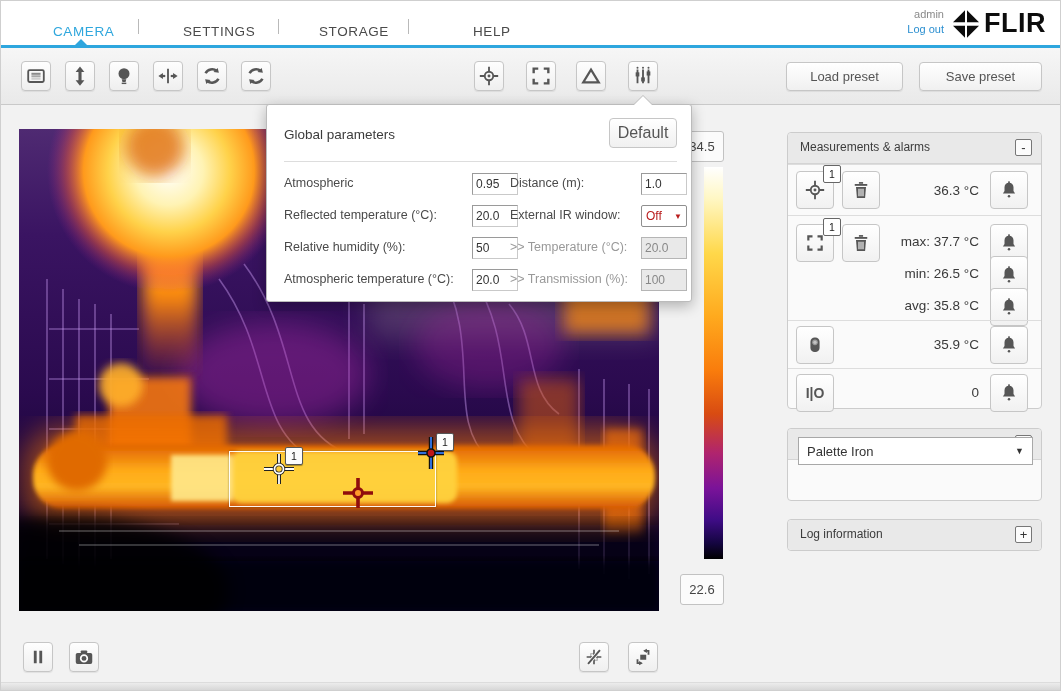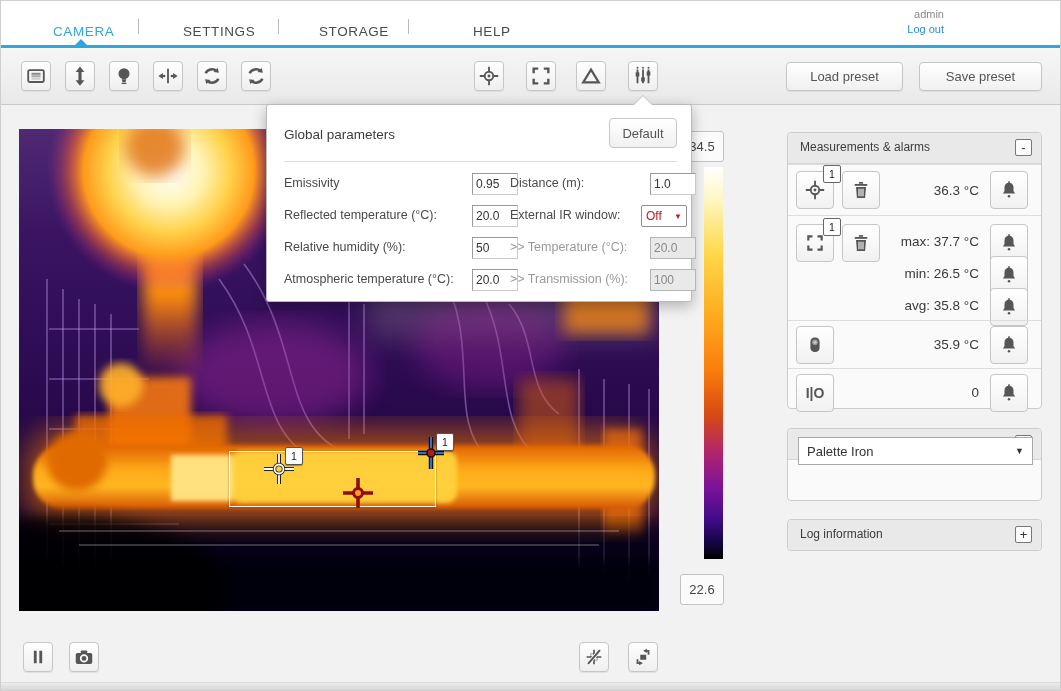--- a/index.html
+++ b/index.html
@@ -43,28 +43,28 @@
   .mval{position:absolute;right:62px;font-size:13.5px;color:#3a3a3a;text-align:right;}
   .bellbtn{position:absolute;right:13px;width:38px;height:38px;border:1px solid #c6c6c6;border-radius:4px;background:linear-gradient(#fff,#f1f1f1);display:flex;align-items:center;justify-content:center;cursor:pointer;box-sizing:border-box;}
   .selectbox{position:absolute;left:10px;top:8px;width:235px;height:28px;background:#fff;border:1px solid #a8a8a8;box-sizing:border-box;font-size:13px;color:#333;display:flex;align-items:center;cursor:pointer;}
   .selectbox .sel-text{margin-left:8px;flex:1;}
   .selectbox .sel-caret{margin-right:8px;font-size:9px;color:#333;}
   
   .dialog{position:absolute;left:265px;top:103px;width:426px;height:198px;background:#fff;border:1px solid #bbb;border-radius:3px;box-shadow:0 4px 14px rgba(0,0,0,.28);z-index:5;box-sizing:border-box;}
   .dialog::before{content:"";position:absolute;top:-10px;left:366px;border:10px solid transparent;border-bottom:10px solid #bbb;border-top:none;}
   .dialog::after{content:"";position:absolute;top:-9px;left:367px;border:9px solid transparent;border-bottom:9px solid #fff;border-top:none;}
   .dtitle{position:absolute;left:17px;top:22px;font-size:13.5px;color:#3c3c3c;}
-  .defaultbtn{position:absolute;right:14px;top:13px;width:68px;height:30px;border:1px solid #c6c6c6;border-radius:4px;background:linear-gradient(#fff,#f0f0f0);font-size:13px;color:#555;font-family:"Liberation Sans",sans-serif;cursor:pointer;}
+  .defaultbtn{position:absolute;right:14px;top:13px;width:68px;height:30px;border:1px solid #c6c6c6;border-radius:4px;background:linear-gradient(#fff,#f0f0f0);font-size:16px;color:#555;font-family:"Liberation Sans",sans-serif;cursor:pointer;}
   .dsep{position:absolute;left:17px;right:14px;top:56px;height:1px;background:#ddd;}
   .drow{position:absolute;left:17px;right:14px;height:22px;}
   .dlabel{position:absolute;left:0;top:3px;font-size:12.5px;color:#4a4a4a;}
   .dlabel2{position:absolute;left:226px;top:3px;font-size:12.5px;color:#4a4a4a;}
   .dlabel2.dim{color:#999;}
   .dinput{position:absolute;left:188px;top:0;width:38px;height:20px;border:1px solid #9a9a9a;border-bottom-color:#c9c9c9;border-right-color:#c9c9c9;font-size:12px;color:#333;padding:0 3px;font-family:"Liberation Sans",sans-serif;box-sizing:content-box;}
-  .dinput.right{left:357px;margin-left:9px;}
+  .dinput.right{left:357px;}
   .dinput.dim{background:#e9e9e9;color:#888;border-color:#b5b5b5;}
   .dselect{position:absolute;left:357px;top:0;width:46px;height:22px;border:1px solid #8f8f8f;border-radius:2px;background:#fff;display:flex;align-items:center;font-size:12px;color:#b91c1c;cursor:pointer;box-sizing:border-box;}
   .dselect .sel-text{margin-left:4px;flex:1;}
   .dselect .sel-caret{margin-right:4px;font-size:8px;}
   
   .bottombar{position:absolute;left:0;top:628px;width:100%;height:56px;}
   .footline{position:absolute;left:0;bottom:0;width:100%;height:7px;background:linear-gradient(#ececec,#d7d7d7);border-top:1px solid #dcdcdc;}
 </style>
 </head>
 <body>
@@ -75,20 +75,29 @@
     <span class="navitem active" style="left:52px">CAMERA</span>
     <div class="navsep" style="left:137px"></div>
     <span class="navitem" style="left:182px">SETTINGS</span>
     <div class="navsep" style="left:277px"></div>
     <span class="navitem" style="left:318px">STORAGE</span>
     <div class="navsep" style="left:407px"></div>
     <span class="navitem" style="left:472px">HELP</span>
     <div class="userbox">
       <div class="uname">admin</div>
       <a>Log out</a>
+    </div>
+    <div class="brand">
+      <svg width="30" height="30" viewBox="0 0 24 24">
+        <polygon points="11.2,1 11.2,10.6 1.6,10.6" fill="#0c0c0c"></polygon>
+        <polygon points="12.8,1 22.4,10.6 12.8,10.6" fill="#0c0c0c"></polygon>
+        <polygon points="1.6,13.4 11.2,13.4 11.2,23" fill="#0c0c0c"></polygon>
+        <polygon points="12.8,13.4 22.4,13.4 12.8,23" fill="#0c0c0c"></polygon>
+      </svg>
+      <span class="btext">FLIR</span>
     </div>
   </div>
   <div class="bluebar"></div>
   <div class="navcaret"></div>
 
   <div class="toolbar">
     <div class="iconbtn" style="left:20px">
       <svg width="22" height="22" viewBox="0 0 24 24">
         <rect x="3.5" y="5.5" width="17" height="13" rx="1.5" fill="none" stroke="#565656" stroke-width="2"></rect>
         <rect x="7" y="8.5" width="10" height="2.2" fill="#8a8a8a"></rect>
@@ -409,21 +418,21 @@
       <div class="collapsebtn">+</div>
     </div>
   </div>
 
   <div class="dialog">
     <span class="dtitle">Global parameters</span>
     <button class="defaultbtn">Default</button>
     <div class="dsep"></div>
 
     <div class="drow" style="top:68px">
-      <span class="dlabel">Emissivity</span>
+      <span class="dlabel">Atmospheric</span>
       <input class="dinput" value="0.95" style="">
       <span class="dlabel2">Distance (m):</span>
       <input class="dinput right" value="1.0" style="">
     </div>
 
     <div class="drow" style="top:100px">
       <span class="dlabel">Reflected temperature (°C):</span>
       <input class="dinput" value="20.0" style="">
       <span class="dlabel2">External IR window:</span>
       <div class="dselect">

